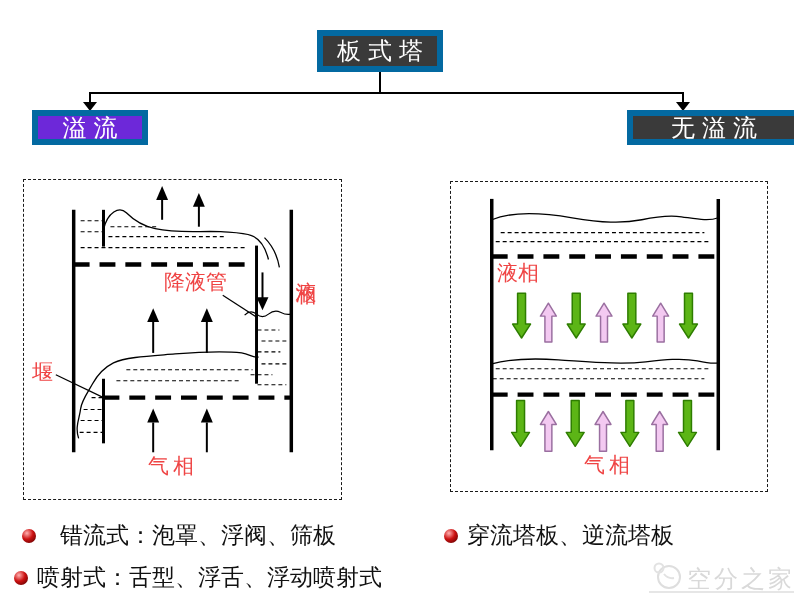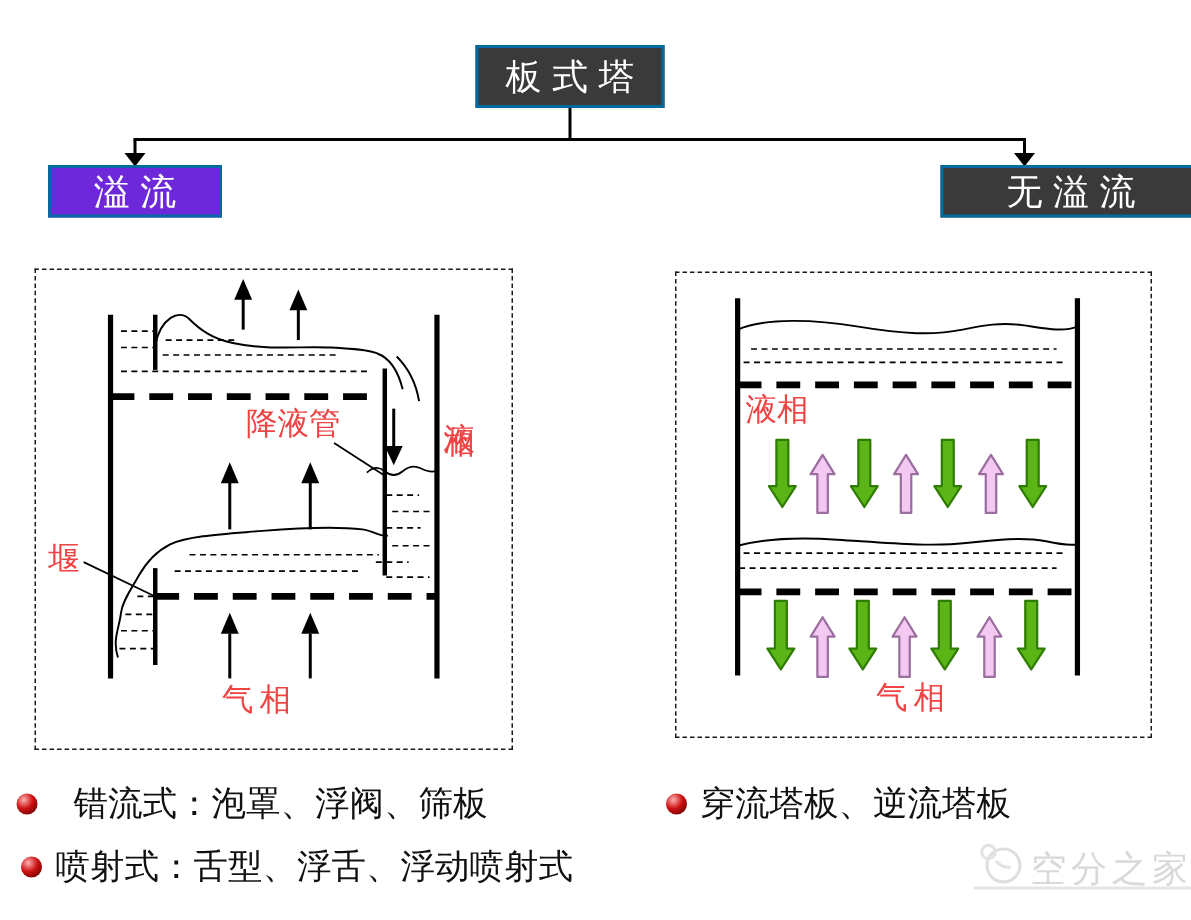--- a/index.html
+++ b/index.html
@@ -1,19 +1,19 @@
 <!DOCTYPE html>
 <html><head>
 <meta charset="utf-8">
 <style>
   html,body{margin:0;padding:0;background:#fff;}
   .stage{position:relative;width:794px;height:613px;background:#fff;overflow:hidden;
          font-family:"Liberation Serif","DejaVu Serif",serif;}
   .node-box{position:absolute;display:flex;align-items:center;justify-content:center;
-            border:2px solid #0369a1;font-size:24px;letter-spacing:7px;text-indent:7px;
+            border:6px solid #0369a1;font-size:24px;letter-spacing:7px;text-indent:7px;
             box-sizing:border-box;}
   .cline{position:absolute;background:#000;}
   .arrowhead-down{position:absolute;width:0;height:0;
             border-left:7px solid transparent;border-right:7px solid transparent;
             border-top:9px solid #000;}
   .panel{position:absolute;border:1.5px dashed #1a1a1a;box-sizing:border-box;background:#fff;}
   .dlabel{position:absolute;font-size:21px;color:#ef4444;white-space:nowrap;line-height:1.1;}
   .vertical{writing-mode:vertical-rl;text-orientation:upright;letter-spacing:3px;white-space:normal;}
   .note-row{position:absolute;display:flex;align-items:center;gap:9px;
             font-size:23px;color:#111;white-space:nowrap;line-height:26px;}
@@ -147,21 +147,21 @@
           <polygon points="98,231 106,244 101.5,244 101.5,271 94.5,271 94.5,244 90,244" fill="#f3c9f1" stroke="#9a6fa0" stroke-width="1.5" stroke-linejoin="round"></polygon>
           <polygon points="153,231 161,244 156.5,244 156.5,271 149.5,271 149.5,244 145,244" fill="#f3c9f1" stroke="#9a6fa0" stroke-width="1.5" stroke-linejoin="round"></polygon>
           <polygon points="210,231 218,244 213.5,244 213.5,271 206.5,271 206.5,244 202,244" fill="#f3c9f1" stroke="#9a6fa0" stroke-width="1.5" stroke-linejoin="round"></polygon>
         </g>
     </svg>
   </div>
 
   <div class="dlabel" style="left:497px;top:262px;">液相</div>
   <div class="dlabel" style="left:584px;top:454px;letter-spacing:4px;">气相</div>
 
-  <div class="note-row" style="left:11px;top:523px;gap:24px;">
+  <div class="note-row" style="left:22px;top:523px;gap:24px;">
     <span class="bullet" style="background: radial-gradient(circle at 35% 30%, rgb(255, 176, 176), rgb(204, 17, 17) 45%, rgb(109, 2, 2) 85%);"></span>
     <span>错流式：泡罩、浮阀、筛板</span>
   </div>
   <div class="note-row" style="left:444px;top:523px;">
     <span class="bullet" style="background: radial-gradient(circle at 35% 30%, rgb(255, 176, 176), rgb(204, 17, 17) 45%, rgb(109, 2, 2) 85%);"></span>
     <span>穿流塔板、逆流塔板</span>
   </div>
   <div class="note-row" style="left:14px;top:565px;">
     <span class="bullet" style="background: radial-gradient(circle at 35% 30%, rgb(255, 176, 176), rgb(204, 17, 17) 45%, rgb(109, 2, 2) 85%);"></span>
     <span>喷射式：舌型、浮舌、浮动喷射式</span>

